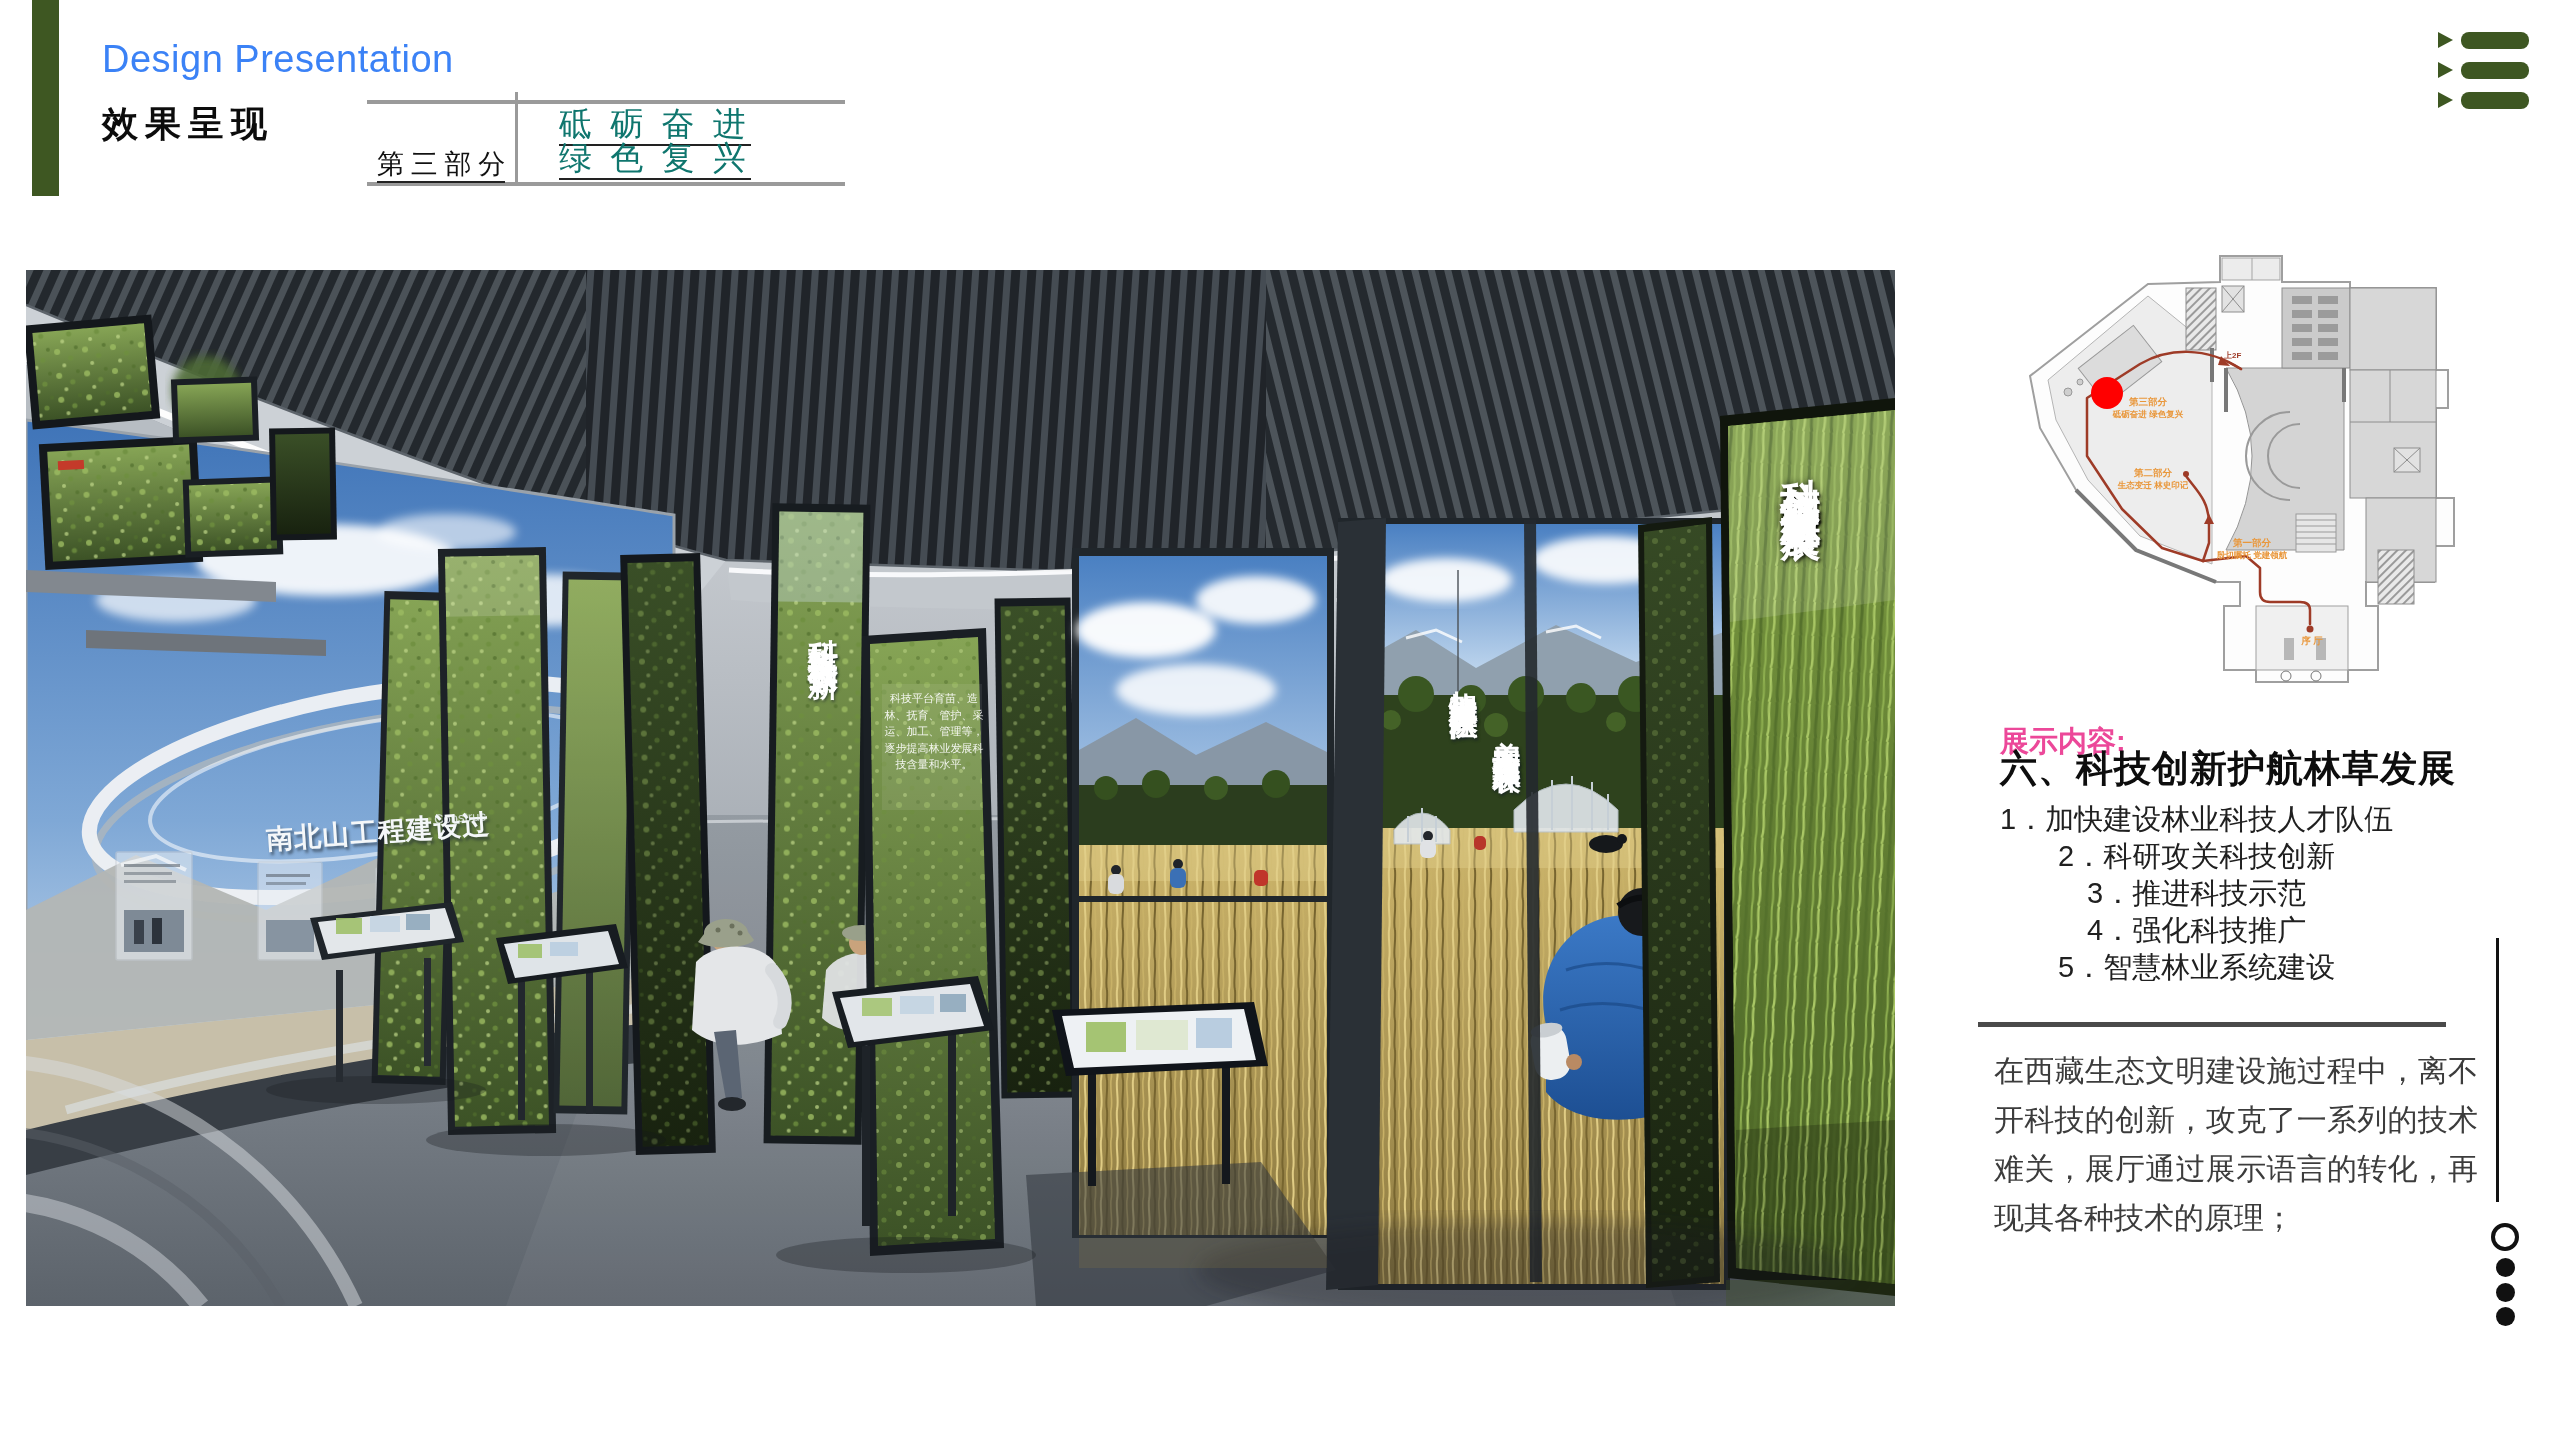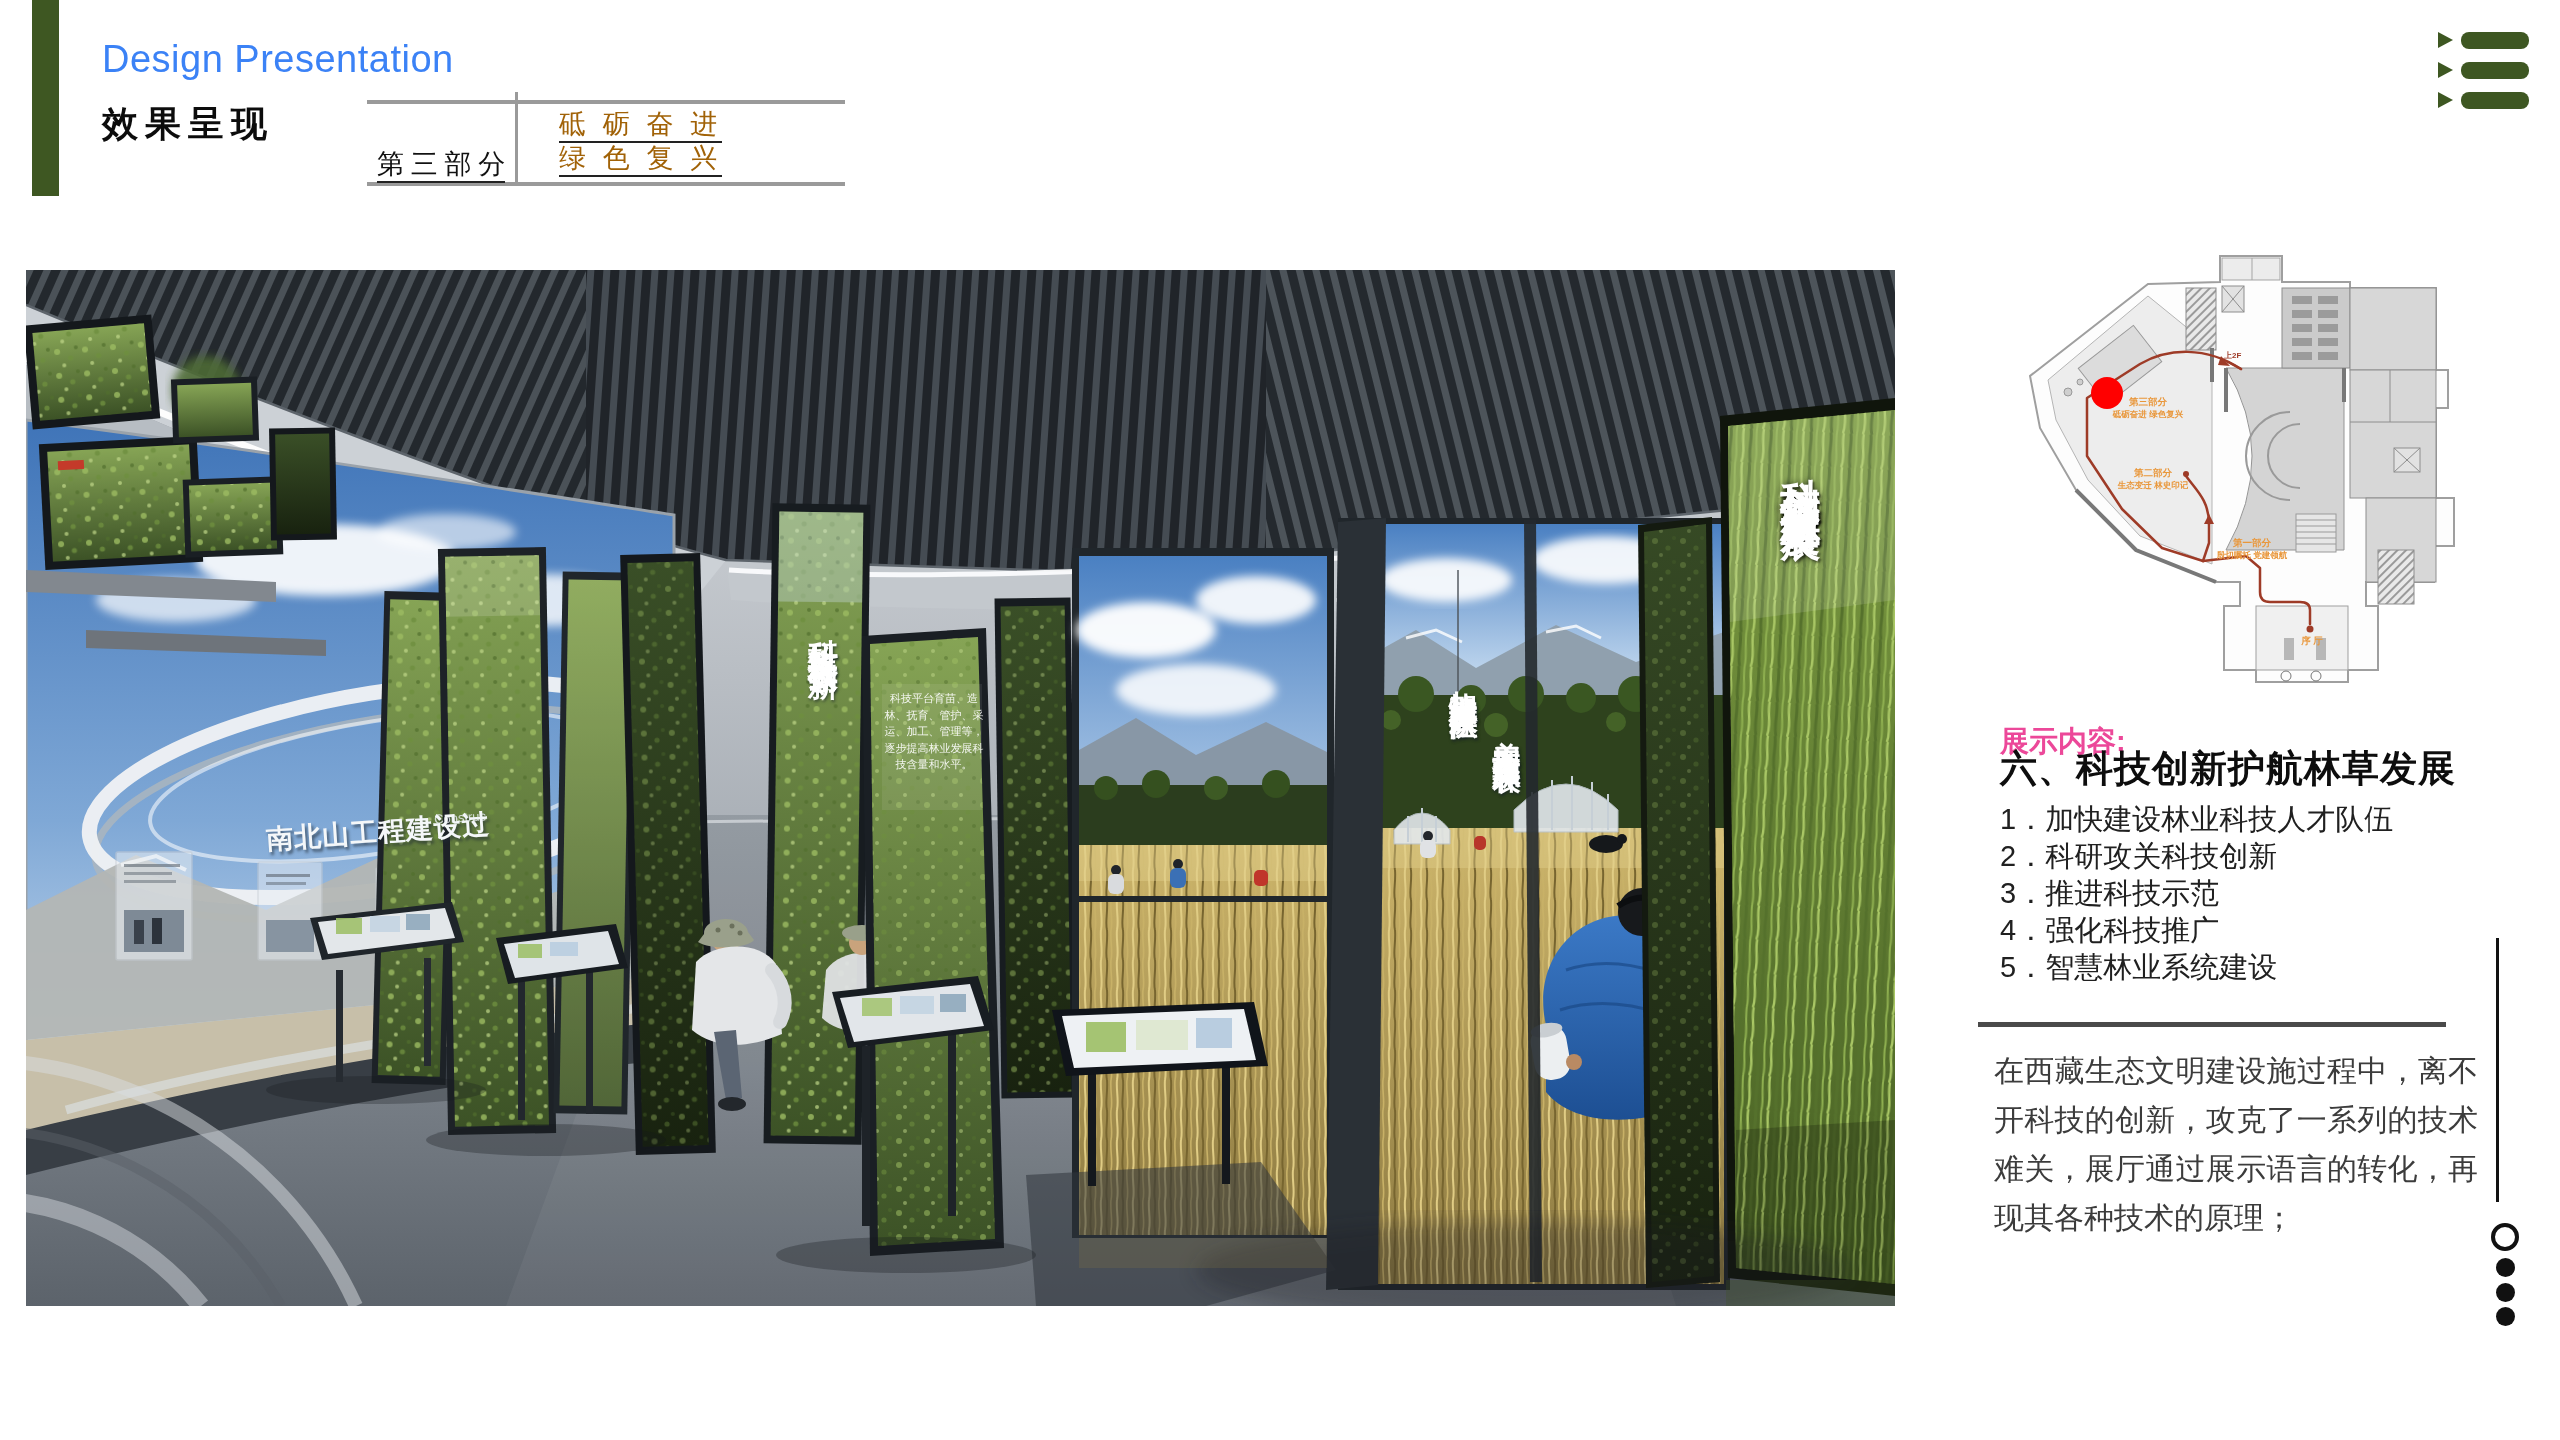--- a/index.html
+++ b/index.html
@@ -11,29 +11,29 @@
   .accent-bar{left:32px;top:0;width:27px;height:196px;background:#3e5722;}
   .title-en{left:102px;top:38px;font-size:38px;letter-spacing:.5px;color:#3b82f6;}
   .title-zh{left:102px;top:100px;font-size:36px;font-weight:bold;letter-spacing:7px;color:#0c0c0c;}
   .stamp{left:367px;top:100px;width:478px;height:78px;
          border-top:4px solid #9a9a9a;border-bottom:4px solid #9a9a9a;
          font-family:"Liberation Serif","DejaVu Serif",serif;}
   .stamp-part{position:absolute;left:0;top:26px;width:148px;text-align:center;font-size:27px;color:#111;margin-top:16px;}
   .stamp-part span,.stamp-slogan span{border-bottom:2px solid #222;padding-bottom:2px;}
   .stamp-divider{position:absolute;left:148px;top:-12px;bottom:0;width:3px;background:#9a9a9a;}
   .stamp-slogans{position:absolute;left:192px;top:3px;}
-  .stamp-slogan{font-size:27px;letter-spacing:5px;line-height:34px;color:#a16207;}
+  .stamp-slogan{font-size:33px;letter-spacing:5px;line-height:34px;color:#0f766e;}
 
   .nav-icon{left:2436px;top:28px;width:100px;height:90px;cursor:pointer;}
 
   
   .floorplan{left:1990px;top:252px;width:482px;height:440px;}
   .content-heading{left:2000px;top:722px;font-size:29px;font-weight:bold;color:#ec4899;}
   .section-title{left:2000px;top:744px;font-size:37px;font-weight:bold;letter-spacing:1px;color:#0d0d0d;}
-  .content-items{left:2000px;top:801px;}
+  .content-items{left:2000px;top:801px;text-align:center;}
   .content-item{font-size:29px;line-height:37px;color:#202020;}
   .divider{left:1978px;top:1022px;width:468px;height:5px;background:#4a4a4a;}
   .paragraph{left:1994px;top:1046px;width:484px;font-size:30px;line-height:49px;color:#3c3c3c;text-align:justify;}
   .vrule{left:2496px;top:938px;width:3px;height:264px;background:#111;}
   .dot{position:absolute;left:2496px;border-radius:50%;background:#111;width:19px;height:19px;cursor:pointer;}
   .dot.hollow{left:2491px;width:20px;height:20px;background:#fff;border:4px solid #111;}
 
   
   .render-wrap{left:26px;top:270px;width:1869px;height:1036px;overflow:hidden;background:#9aa0a7;}
   .render-wrap svg.scene{position:absolute;left:0;top:0;}

